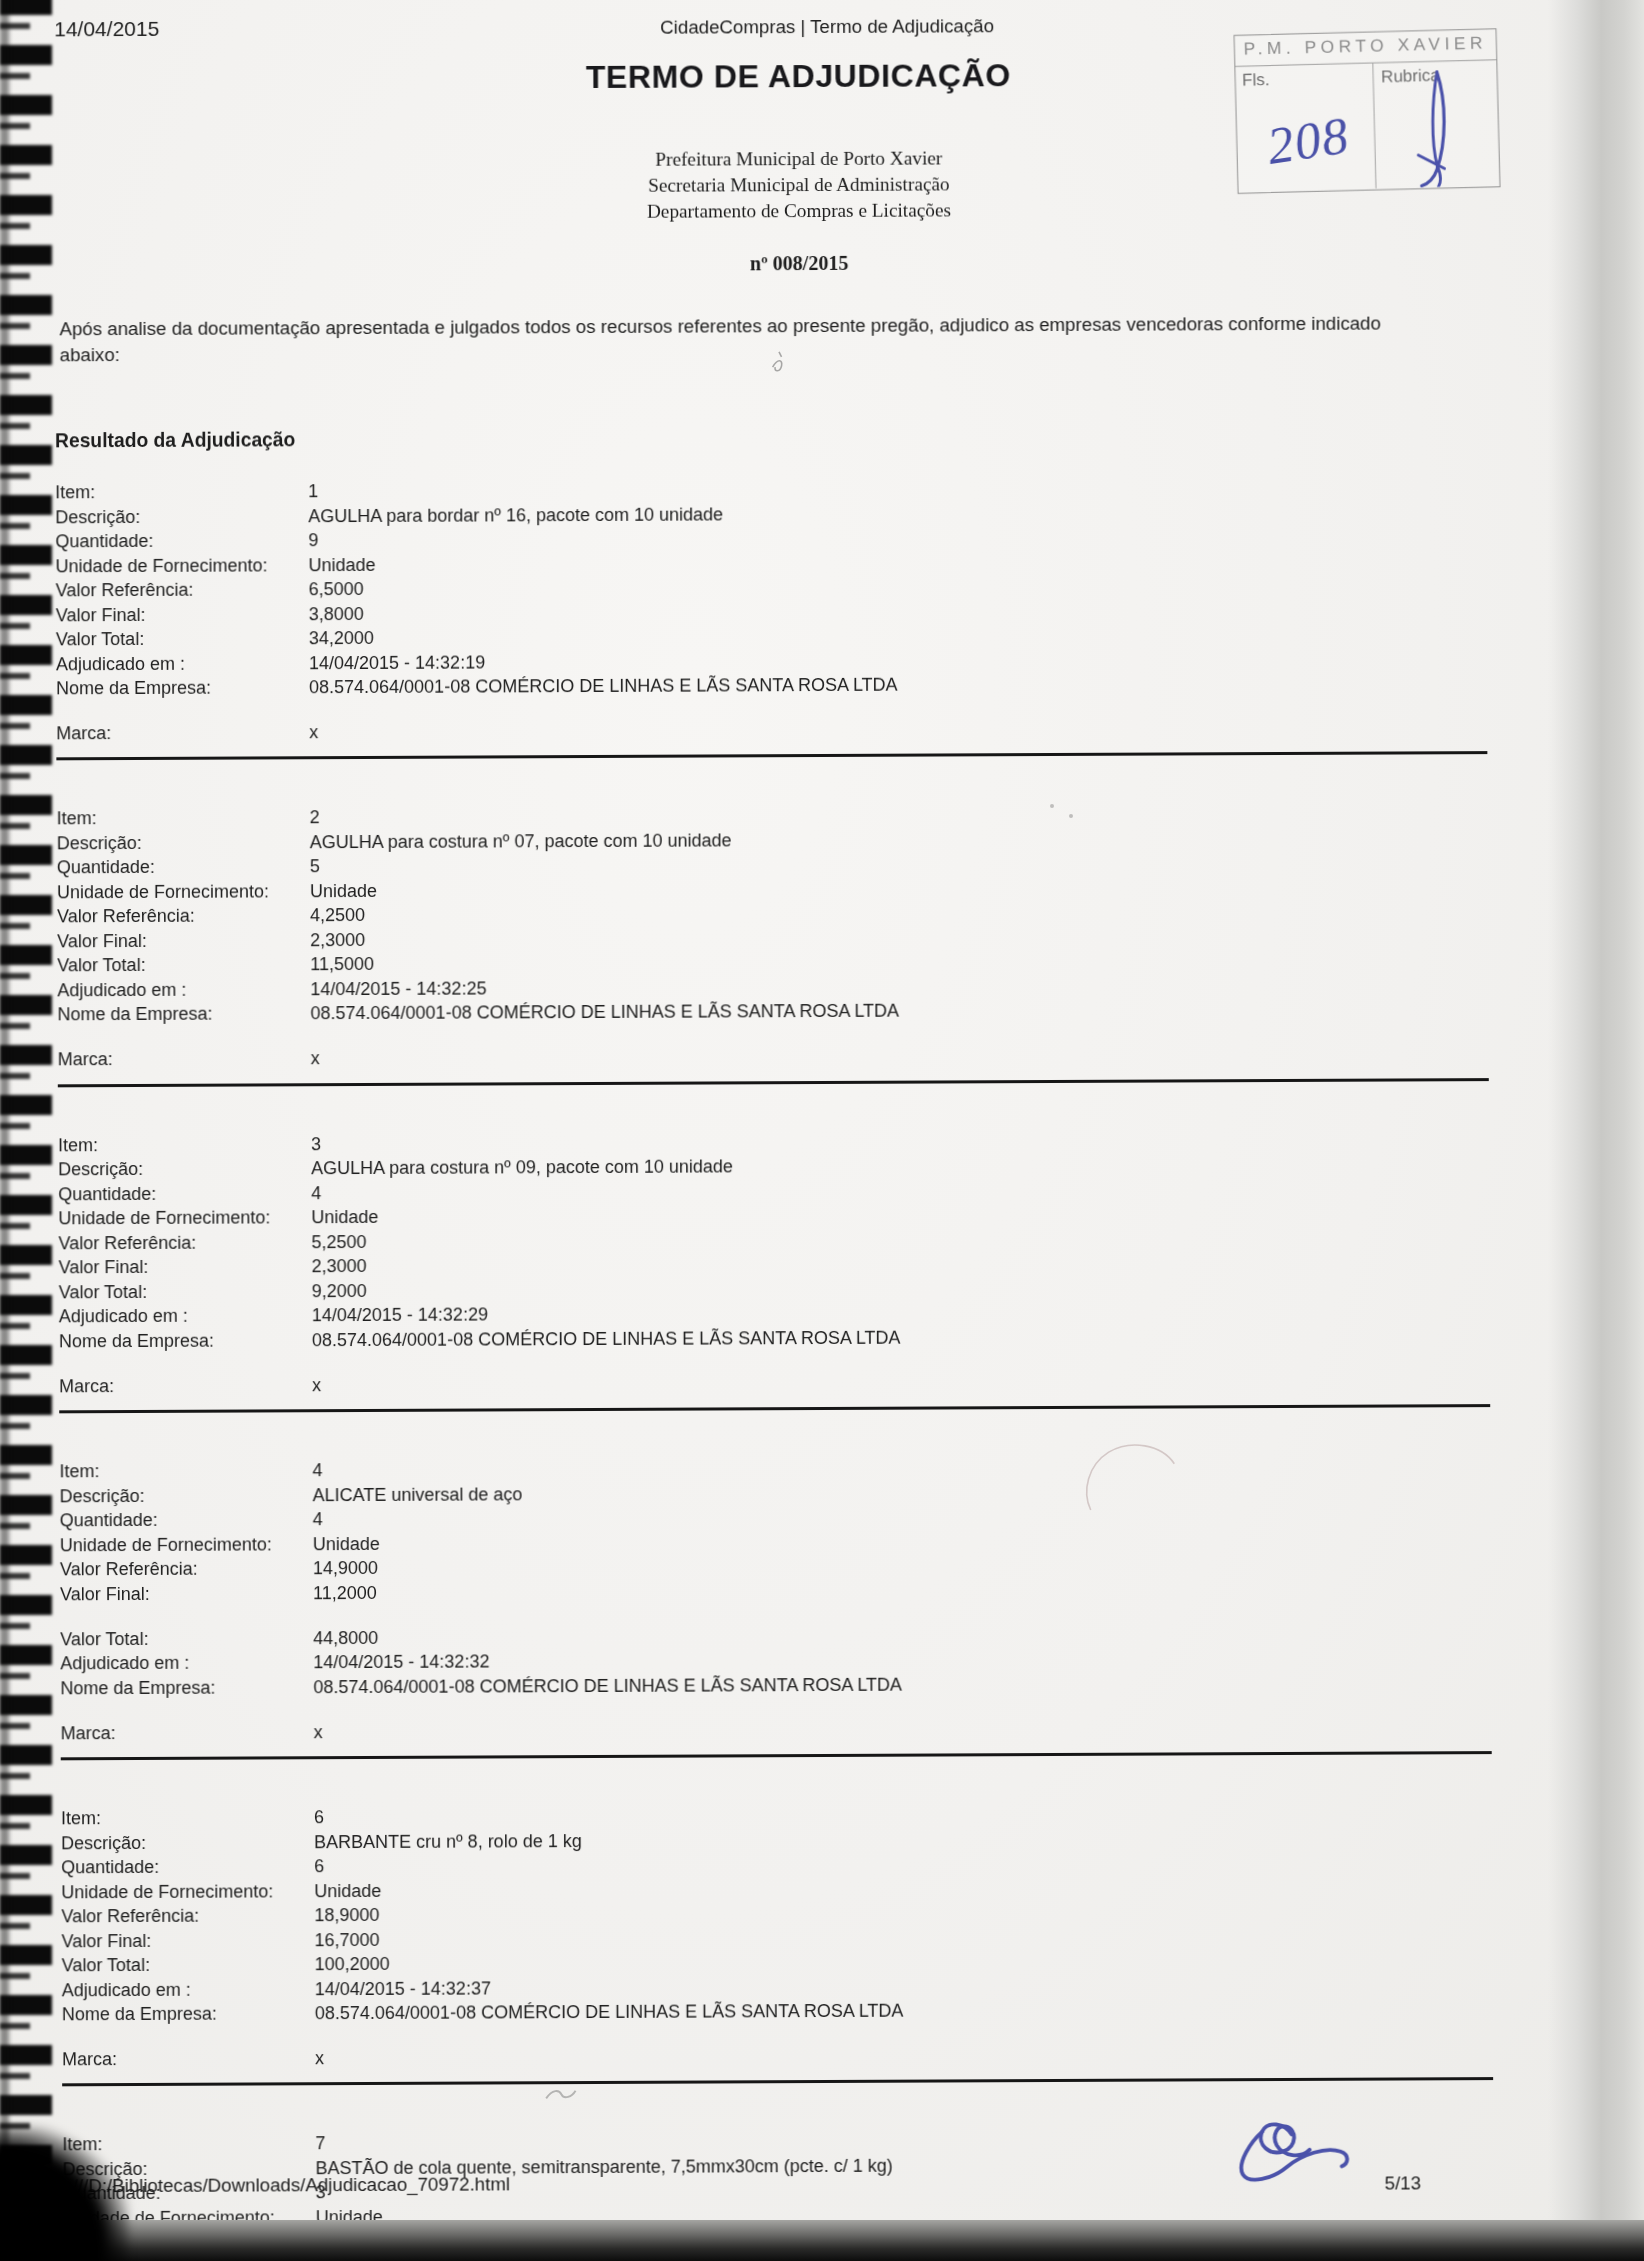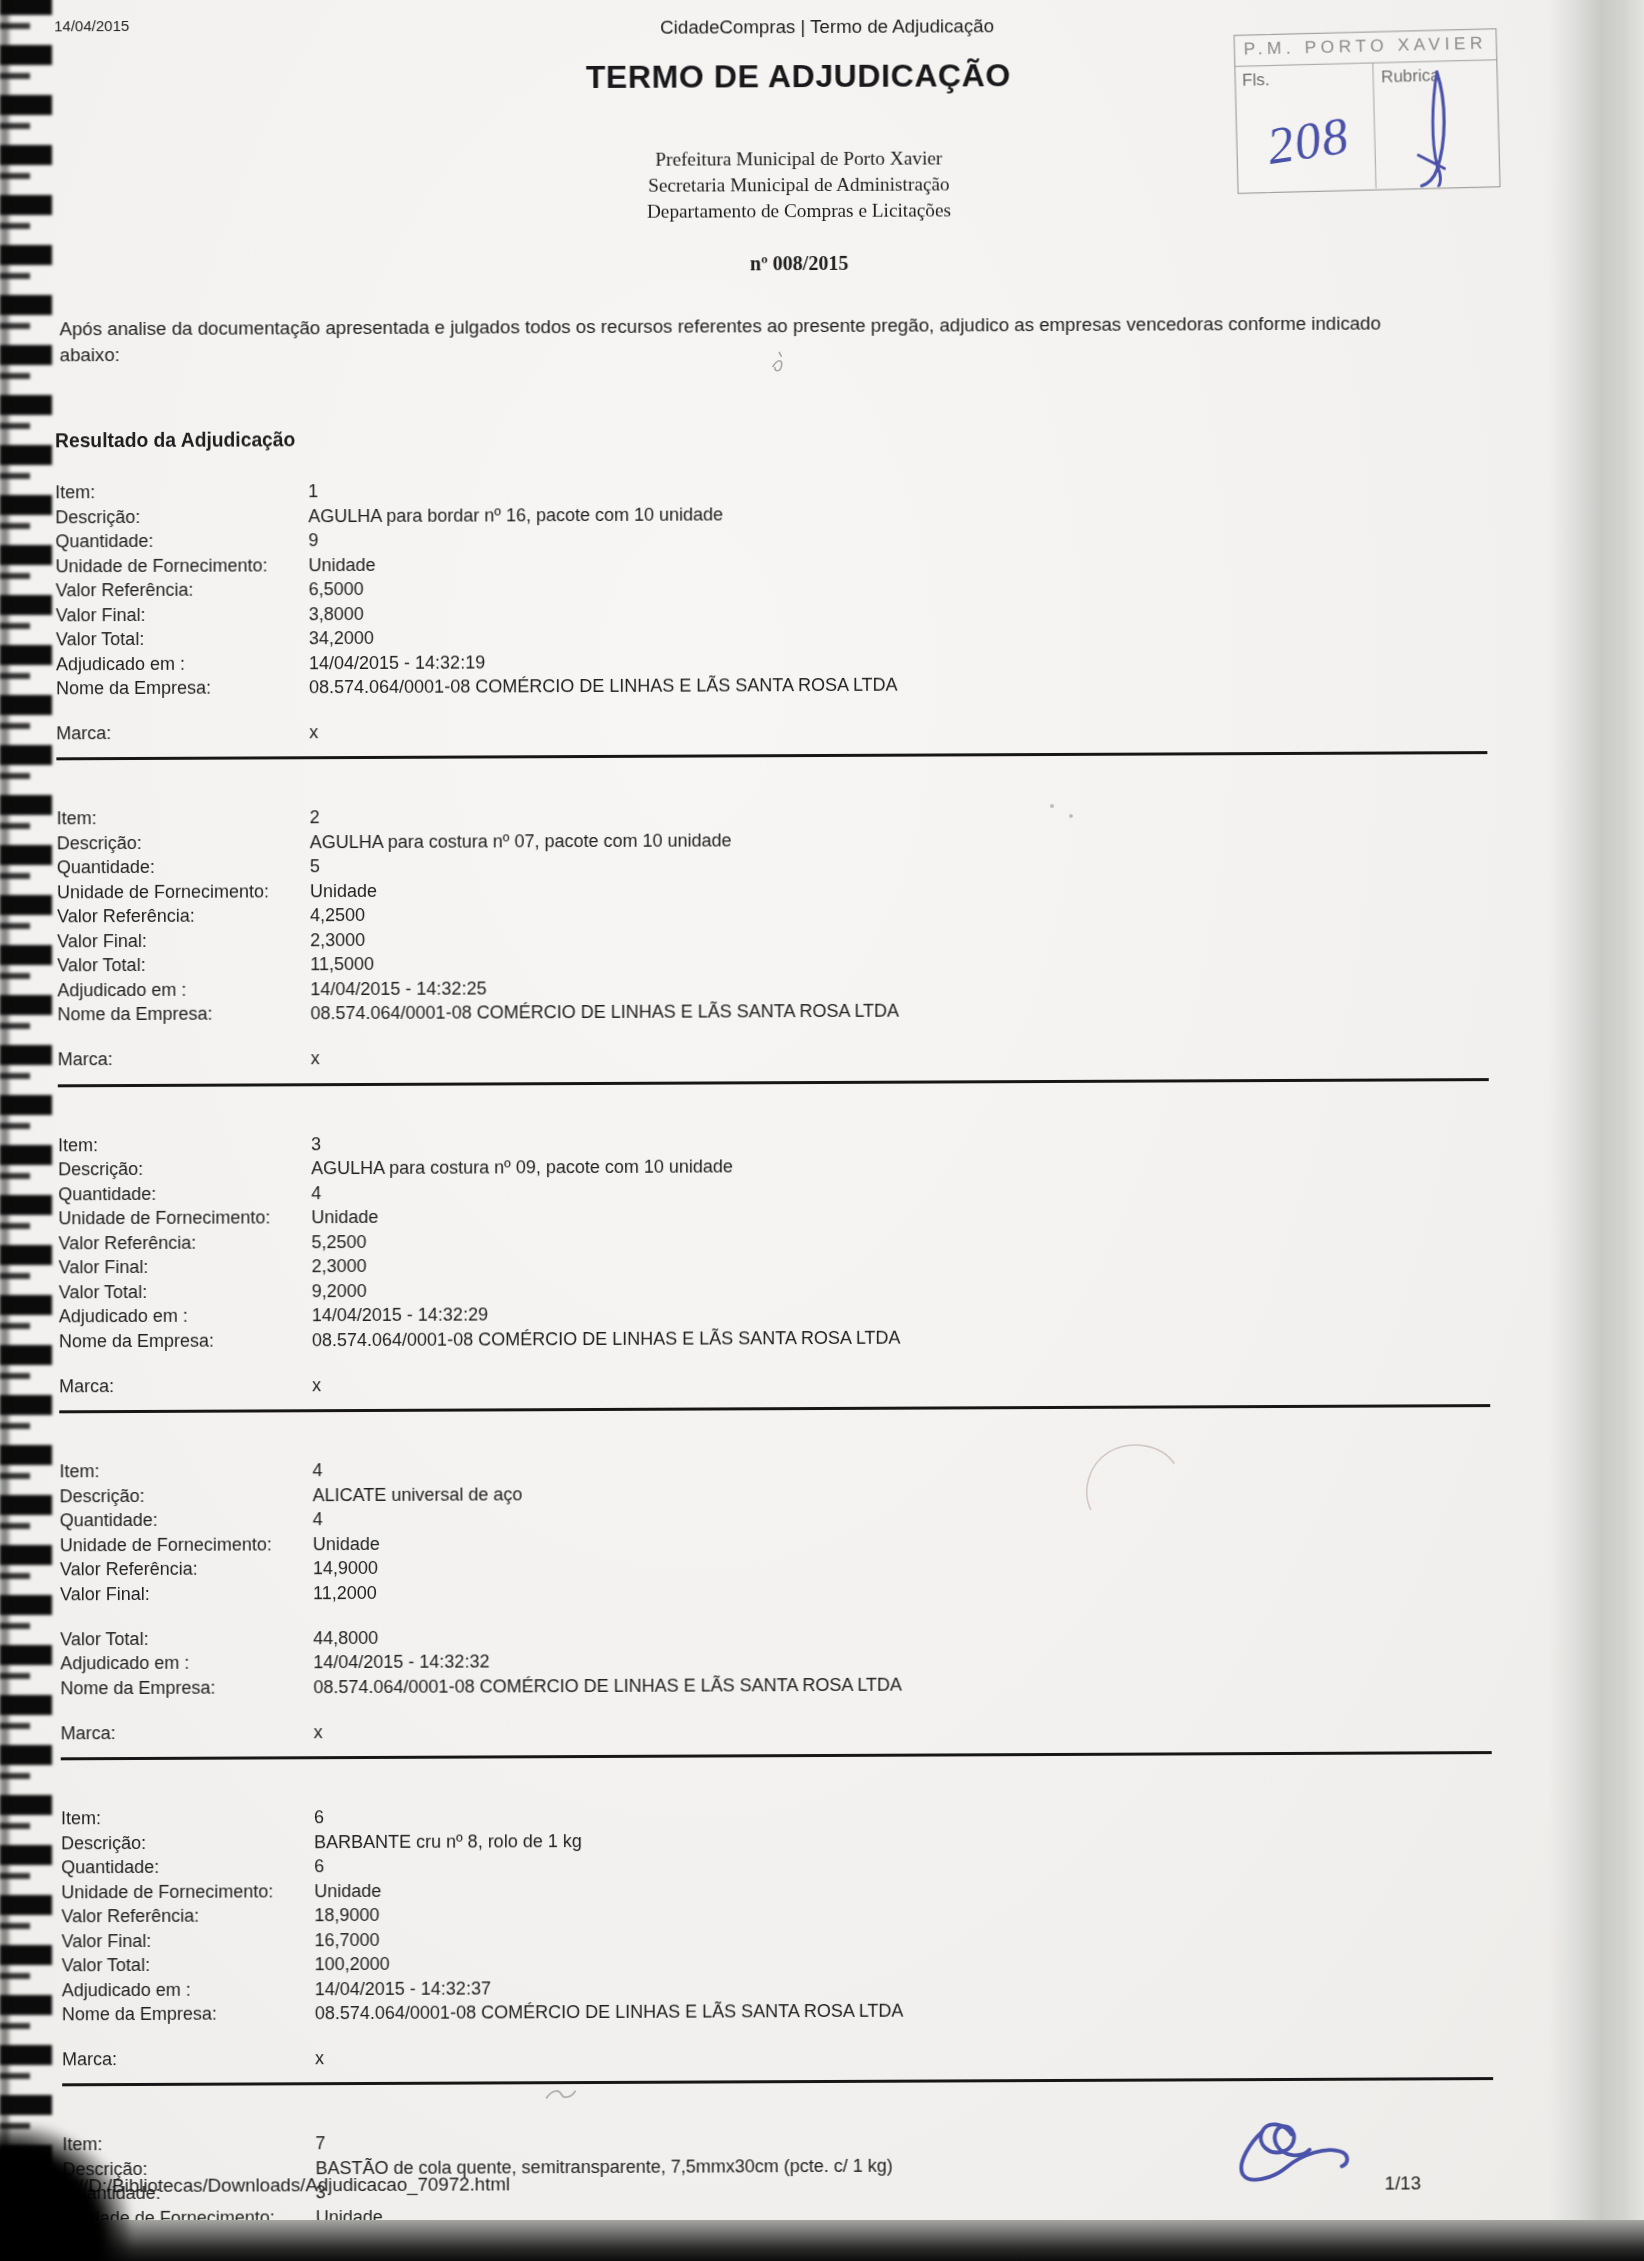--- a/index.html
+++ b/index.html
@@ -44,21 +44,21 @@
     position:absolute;left:0;top:0;width:9px;height:100%;
     background:rgba(10,10,10,.45);filter:blur(1.9px);
   }
   
   .content{
     position:absolute;inset:0;z-index:2;
     transform:rotate(-0.25deg);
     filter:blur(0.2px);
   }
   .abs{position:absolute;}
-  .date{left:59px;top:14px;font-size:15px;}
+  .date{left:59px;top:14px;font-size:21px;}
   .page-header{left:58px;top:15.5px;width:1490px;text-align:center;font-size:18.7px;transform:translateX(29px);}
   .doc-title{left:58px;top:58px;width:1490px;text-align:center;font-size:32px;font-weight:bold;letter-spacing:0.6px;color:#19191c;}
   .org{left:58px;top:146px;width:1490px;text-align:center;font-family:"Liberation Serif",serif;font-size:19.3px;line-height:26px;}
   .doc-number{left:58px;top:252px;width:1490px;text-align:center;font-family:"Liberation Serif",serif;font-size:20px;font-weight:bold;}
   .intro{left:63px;top:313px;width:1509px;font-size:18.7px;line-height:26.4px;}
   .main{position:absolute;left:58px;top:427px;width:1437px;}
   .section-heading{font-size:19.3px;font-weight:bold;margin:0 0 28px 0;}
   .row{display:flex;height:24.5px;line-height:24.5px;font-size:18px;}
   .row .lbl{width:253px;font-weight:normal;flex:none;}
   .row .val{flex:1;}
@@ -405,21 +405,21 @@
         <span class="lbl">Valor Final:</span>
         <span class="val">22,8100</span>
       </div>
           </div>
 
   </section>
       </div>
   </div>
 
   <div class="abs footer-left">file:///D:/Bibliotecas/Downloads/Adjudicacao_70972.html</div>
-  <div class="abs footer-right">1/13</div>
+  <div class="abs footer-right">5/13</div>
 
   <svg class="abs" style="left:1225px;top:2121px;" width="168" height="90" viewBox="0 0 260 140">
     <path class="ink" stroke-width="6" d="M96,24 C86,6 58,2 50,20 C42,40 62,58 84,50 C104,43 105,17 88,12 C74,8 65,26 73,41 C83,58 110,62 124,48"></path>
     <path class="ink" stroke-width="6" d="M50,20 C34,34 10,68 20,86 C30,102 66,93 88,75 C112,55 150,43 172,51 C186,56 185,69 174,74"></path>
   </svg>
 
 </div>
 
 <div class="binding">
   <div class="teeth"></div>

